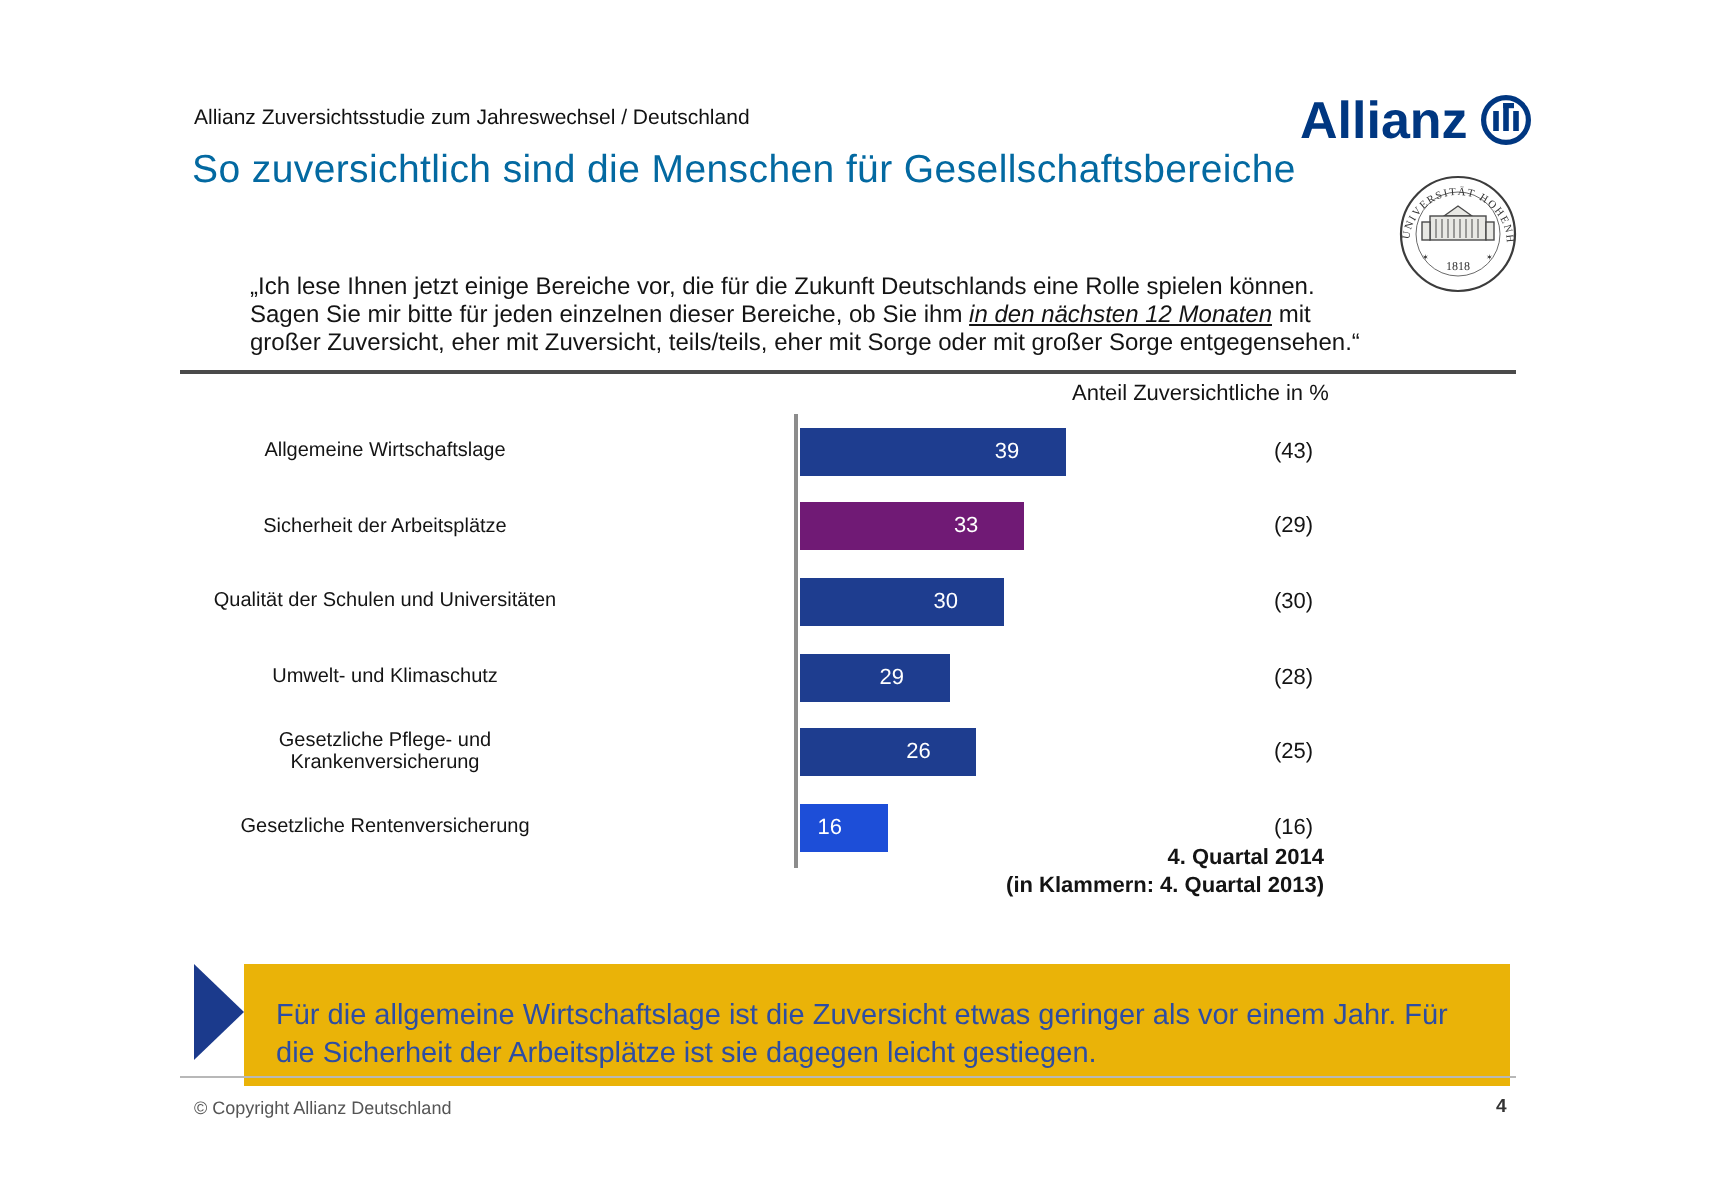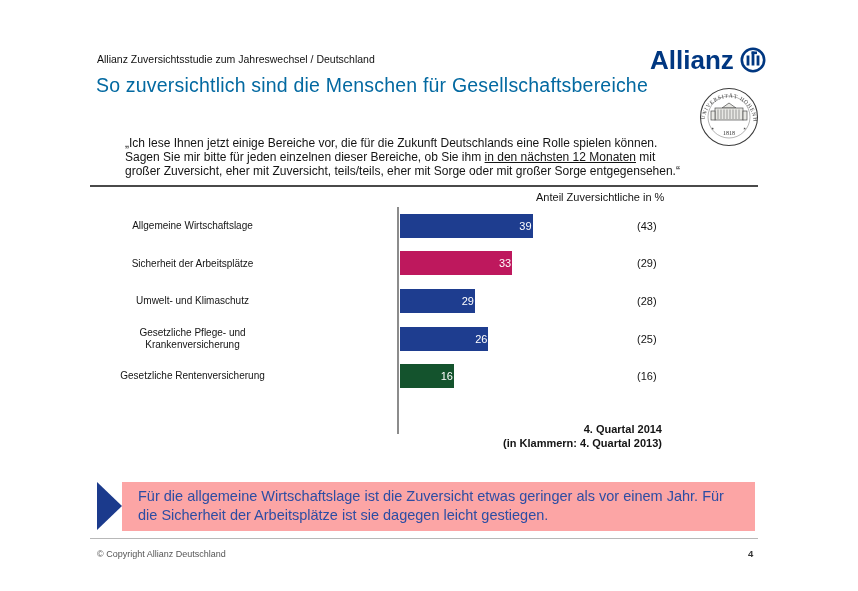--- a/index.html
+++ b/index.html
@@ -8,49 +8,49 @@
     font-family:"Liberation Sans","DejaVu Sans",sans-serif; overflow:hidden; color:#1a1a1a;border-radius:20px;
   }
   .study-label { position:absolute; left:97px; top:53px; font-size:10.5px; color:#111; }
   .page-title  { position:absolute; left:96px; top:74px; font-size:19.5px; color:#0369a1; letter-spacing:.2px; }
   .allianz-logo { position:absolute; left:650px; top:45px; }
   .seal { position:absolute; left:698px; top:86px; }
   .quote {
     position:absolute; left:125px; top:137px; width:645px;
     font-size:12px; line-height:13.8px; color:#141414;
   }
-  .quote .u { text-decoration:underline; }
+  .quote .u { text-decoration:underline;font-style:italic; }
   .rule-top { position:absolute; left:90px; top:185px; width:668px; height:2px; background:#4a4a4a; }
   .chart-title { position:absolute; left:536px; top:191px; font-size:11px; color:#141414; }
   .chart-axis { position:absolute; left:397px; top:207px; width:2px; height:227px; background:#8c8c8c; }
   .chart-rows { position:absolute; left:0; top:207px; width:770px; }
   .chart-row { position:relative; display:flex; align-items:center; height:37.6px; }
   .row-label {
     width:392px; box-sizing:border-box; padding-right:7px;
     text-align:center; font-size:10px; line-height:11.5px; color:#141414;
   }
   .row-label span { display:inline-block; max-width:190px; }
   .bar { position:relative; height:24px; margin-left:8px; }
   .bar-value {
-    position:absolute; right:1px; top:50%; transform:translateY(-50%);
+    position:absolute; right:23px; top:50%; transform:translateY(-50%);
     color:#ffffff; font-size:11px;
   }
   .paren { position:absolute; left:637px; top:50%; transform:translateY(-50%); font-size:11px; color:#141414; }
   .chart-footnote {
     position:absolute; left:402px; top:422px; width:260px;
     text-align:right; font-size:11px; line-height:14px; color:#141414;font-weight:bold;
   }
   .takeaway { position:absolute; left:97px; top:482px; width:658px; display:flex; align-items:stretch; }
   .takeaway-arrow {
     width:25px; height:48px; flex:0 0 25px; background:#1b3a8c;
     clip-path:polygon(0 0, 100% 50%, 0 100%);
   }
   .takeaway-box {
-    flex:1; margin-left:0; background:#fca5a5; color:#2d4da3;
-    font-size:14.5px; line-height:19px; padding:5px 16px 6px 16px;
+    flex:1; margin-left:0; background:#eab308; color:#2d4da3;
+    font-size:14.5px; line-height:19px; padding:17px 16px 6px 16px;
     display:flex; align-items:center; box-sizing:border-box;
   }
   .rule-bottom { position:absolute; left:90px; top:538px; width:668px; height:1px; background:#b8b8b8; }
   .copyright { position:absolute; left:97px; top:549px; font-size:9px; color:#555; }
   .page-number { position:absolute; left:748px; top:548px; font-size:9.5px; color:#333; font-weight:bold; }
 </style>
 </head>
 <body>
 
 <div class="slide">
@@ -120,46 +120,53 @@
     <div class="chart-row">
       <div class="row-label"><span>Allgemeine Wirtschaftslage</span></div>
       <div class="bar" style="width: 132.6px; background: rgb(30, 61, 143);">
         <span class="bar-value">39</span>
       </div>
       <span class="paren">(43)</span>
     </div>
 
     <div class="chart-row">
       <div class="row-label"><span>Sicherheit der Arbeitsplätze</span></div>
-      <div class="bar" style="width: 112.2px; background: #be185d;">
+      <div class="bar" style="width: 112.2px; background: #701a75;">
         <span class="bar-value">33</span>
       </div>
       <span class="paren">(29)</span>
     </div>
 
+    <div class="chart-row">
+      <div class="row-label"><span>Qualität der Schulen und Universitäten</span></div>
+      <div class="bar" style="width: 102px; background: rgb(30, 61, 143);">
+        <span class="bar-value">30</span>
+      </div>
+      <span class="paren">(30)</span>
+    </div>
 
     <div class="chart-row">
       <div class="row-label"><span>Umwelt- und Klimaschutz</span></div>
       <div class="bar" style="width: 75px; background: rgb(30, 61, 143);">
         <span class="bar-value">29</span>
       </div>
       <span class="paren">(28)</span>
     </div>
 
     <div class="chart-row">
       <div class="row-label"><span>Gesetzliche Pflege- und Krankenversicherung</span></div>
       <div class="bar" style="width: 88.4px; background: rgb(30, 61, 143); text-align: center;">
         <span class="bar-value">26</span>
       </div>
       <span class="paren">(25)</span>
     </div>
 
     <div class="chart-row">
       <div class="row-label"><span>Gesetzliche Rentenversicherung</span></div>
-      <div class="bar" style="width: 54px; background: #14532d;">
+      <div class="bar" style="width: 44px; background: #1d4ed8;">
         <span class="bar-value">16</span>
       </div>
       <span class="paren">(16)</span>
     </div>
   </div>
 
   <div class="chart-footnote">
     <div>4. Quartal 2014</div>
     <div>(in Klammern: 4. Quartal 2013)</div>
   </div>

